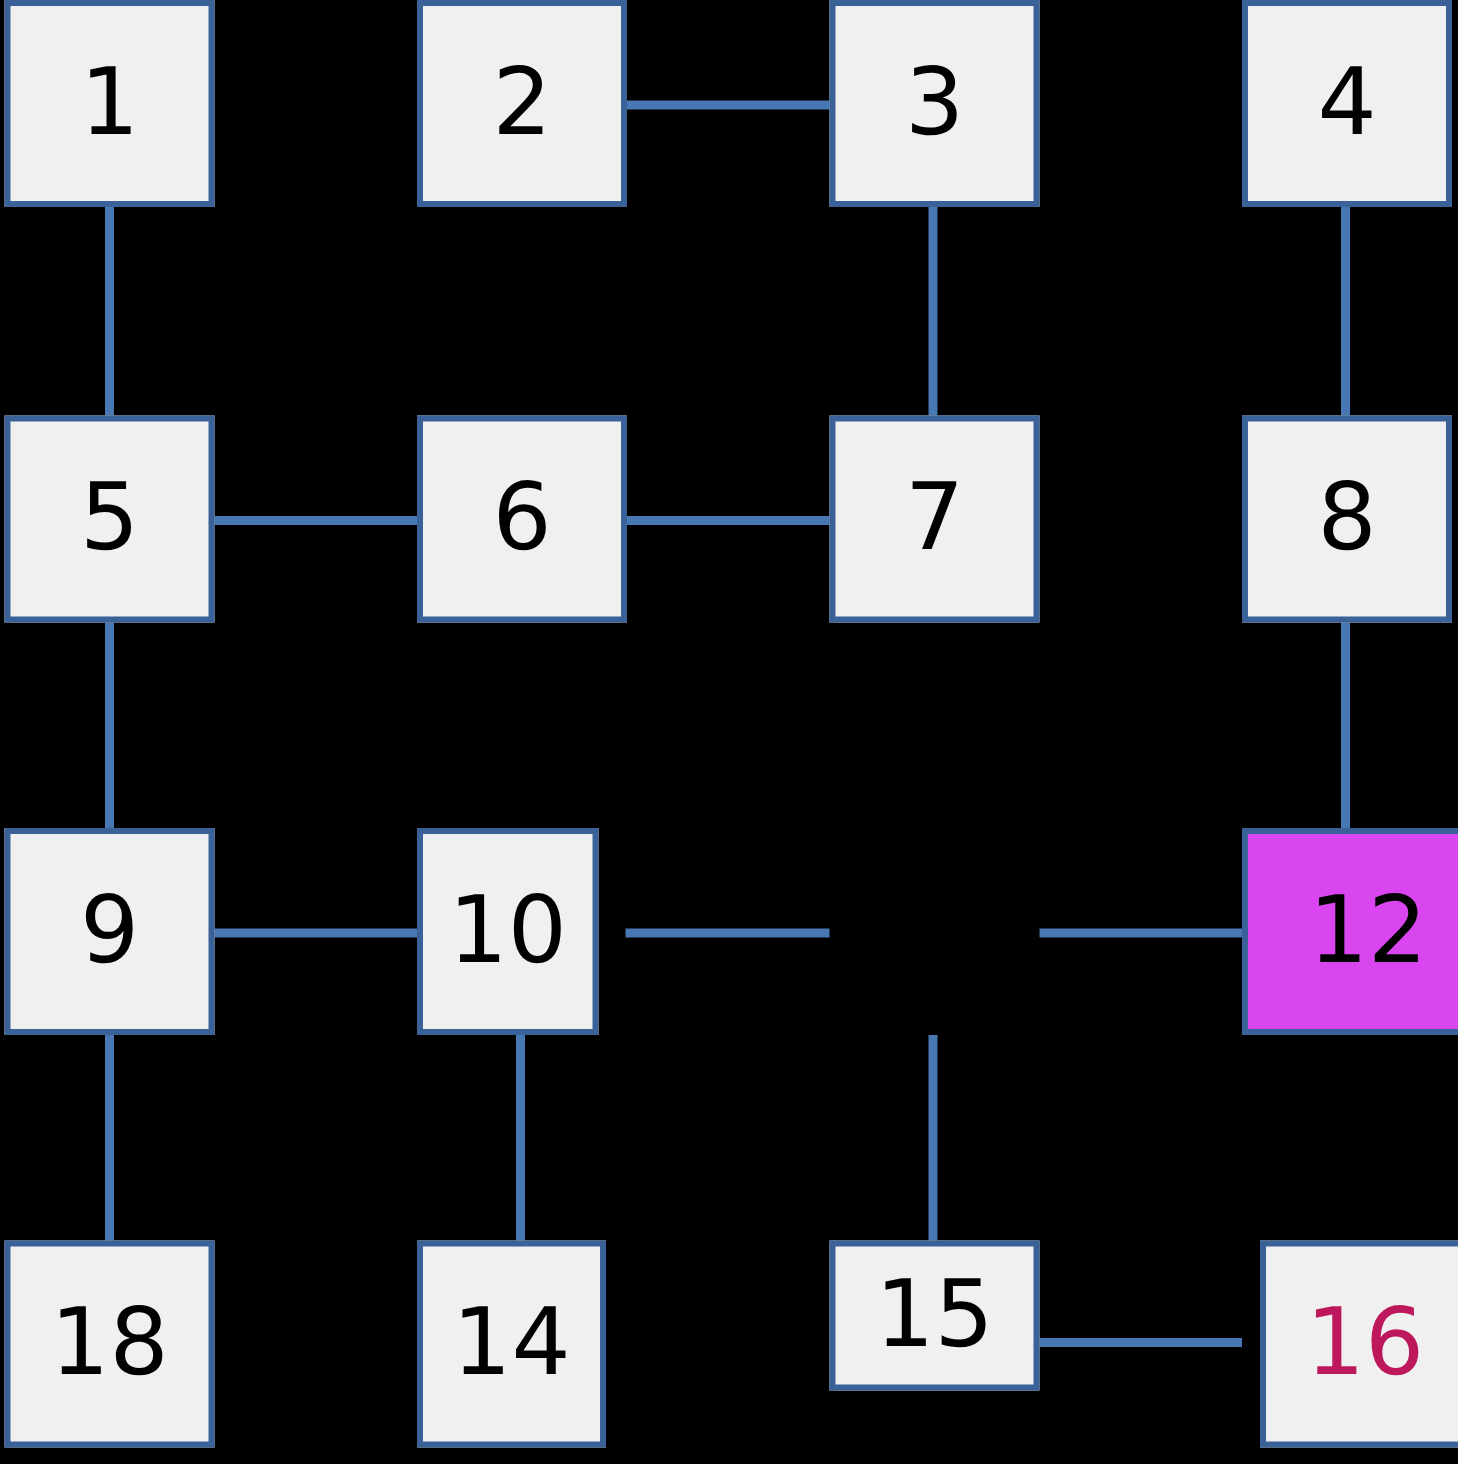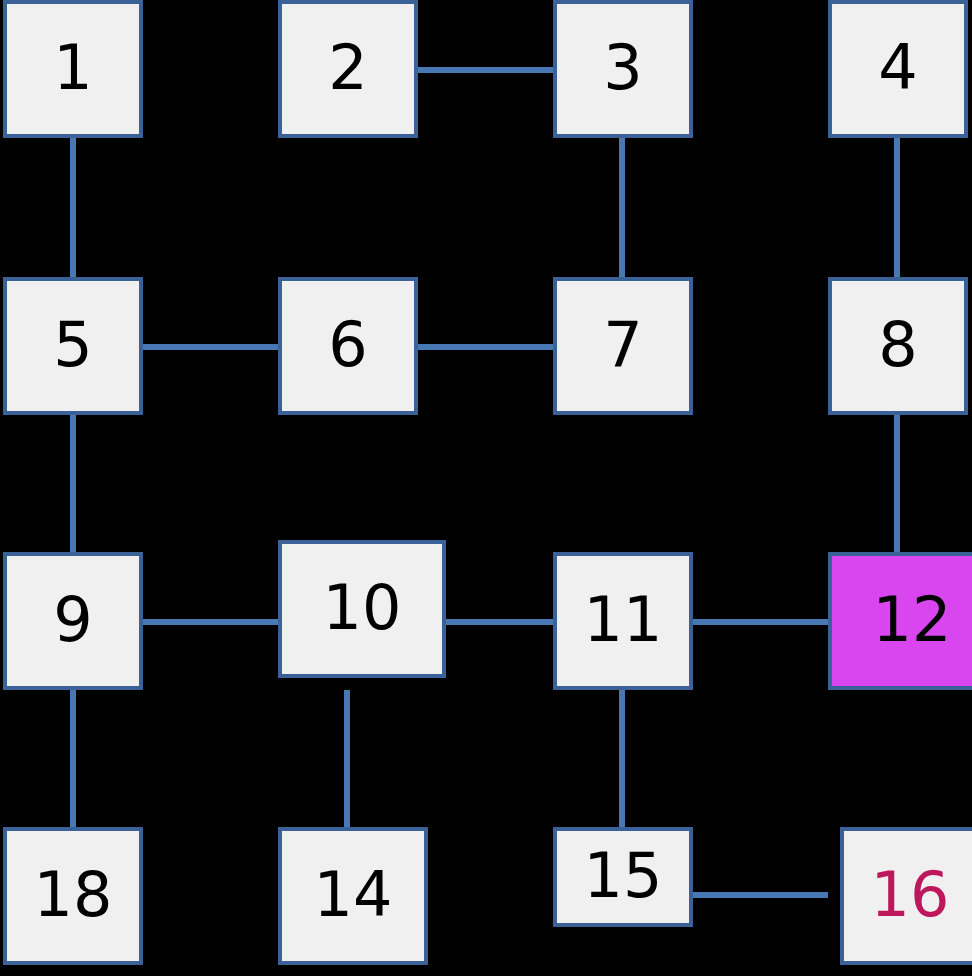--- a/index.html
+++ b/index.html
@@ -90,33 +90,30 @@
       </div>
       <div class="node" style="left: 553px; top: 277px; width: 140px; height: 138px; background: rgb(240, 240, 240); border-color: rgb(58, 98, 152); border-width: 4px; color: rgb(0, 0, 0);">
         <span class="node-label">7</span>
       </div>
       <div class="node" style="left: 828px; top: 277px; width: 140px; height: 138px; background: rgb(240, 240, 240); border-color: rgb(58, 98, 152); border-width: 4px; color: rgb(0, 0, 0);">
         <span class="node-label">8</span>
       </div>
       <div class="node" style="left: 3px; top: 552px; width: 140px; height: 138px; background: rgb(240, 240, 240); border-color: rgb(58, 98, 152); border-width: 4px; color: rgb(0, 0, 0);">
         <span class="node-label">9</span>
       </div>
-      <div class="node" style="left: 278px; top: 540px; width: 168px; height: 138px; background: rgb(240, 240, 240); border-color: rgb(58, 98, 152); border-width: 4px; color: rgb(0, 0, 0);">
+      <div class="node" style="left: 278px; top: 552px; width: 121px; height: 138px; background: rgb(240, 240, 240); border-color: rgb(58, 98, 152); border-width: 4px; color: rgb(0, 0, 0);">
         <span class="node-label">10</span>
-      </div>
-      <div class="node" style="left: 553px; top: 552px; width: 140px; height: 138px; background: rgb(240, 240, 240); border-color: rgb(58, 98, 152); border-width: 4px; color: rgb(0, 0, 0);">
-        <span class="node-label">11</span>
       </div>
       <div class="node" style="left: 828px; top: 552px; width: 168px; height: 138px; background: #d946ef; border-color: rgb(58, 98, 152); border-width: 4px; color: rgb(0, 0, 0);">
         <span class="node-label">12</span>
       </div>
       <div class="node" style="left: 3px; top: 827px; width: 140px; height: 138px; background: rgb(240, 240, 240); border-color: rgb(58, 98, 152); border-width: 4px; color: rgb(0, 0, 0);">
         <span class="node-label">18</span>
       </div>
-      <div class="node" style="left: 278px; top: 827px; width: 150px; height: 138px; background: rgb(240, 240, 240); border-color: rgb(58, 98, 152); border-width: 4px; color: rgb(0, 0, 0);">
+      <div class="node" style="left: 278px; top: 827px; width: 126px; height: 138px; background: rgb(240, 240, 240); border-color: rgb(58, 98, 152); border-width: 4px; color: rgb(0, 0, 0);">
         <span class="node-label">14</span>
       </div>
       <div class="node" style="left: 553px; top: 827px; width: 140px; height: 100px; background: rgb(240, 240, 240); border-color: rgb(58, 98, 152); border-width: 4px; color: rgb(0, 0, 0);">
         <span class="node-label">15</span>
       </div>
       <div class="node" style="left: 828px; top: 827px; width: 140px; height: 138px; background: rgb(240, 240, 240); border-color: rgb(58, 98, 152); border-width: 4px; color: #be185d; margin-left: 12px;">
         <span class="node-label">16</span>
       </div>
     </div>
 </div>

